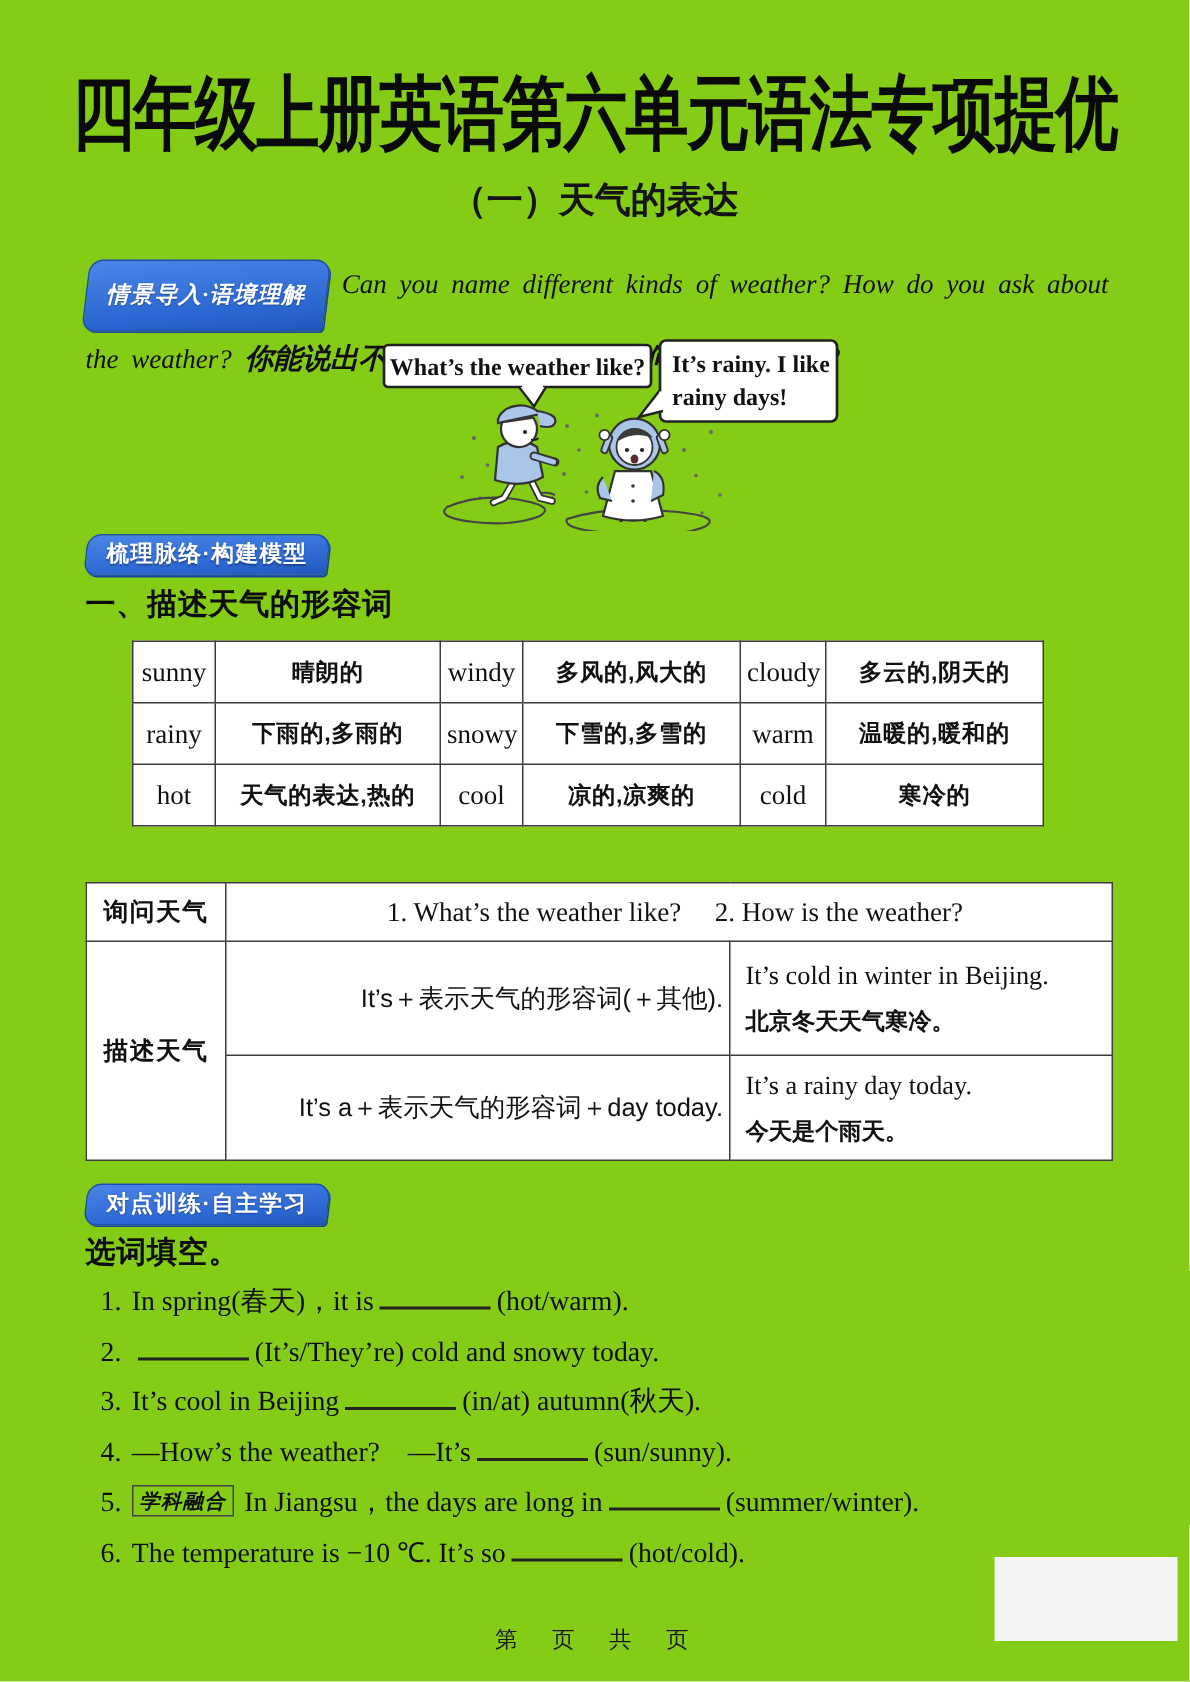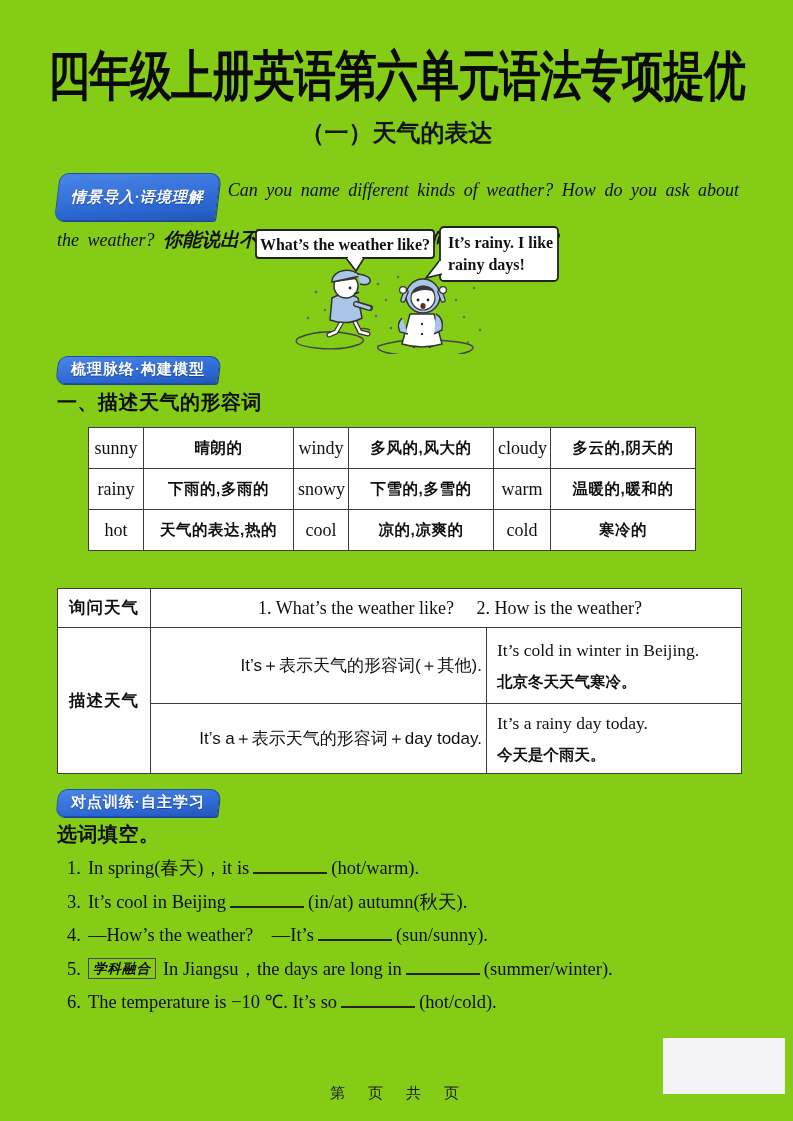--- a/index.html
+++ b/index.html
@@ -271,20 +271,21 @@
         </td>
       </tr>
     </tbody>
   </table>
 
   <div class="badge badge3"><span>对点训练·自主学习</span></div>
   <div class="sec-head h-practice">选词填空。</div>
 
   <div class="exercises">
     <div class="exercise"><span class="ex-num">1.</span><span>In spring(春天)，it is</span><span class="blank"></span><span>(hot/warm).</span></div>
+    <div class="exercise"><span class="ex-num">2.</span><span></span><span class="blank"></span><span>(It’s/They’re) cold and snowy today.</span></div>
     <div class="exercise"><span class="ex-num">3.</span><span>It’s cool in Beijing</span><span class="blank"></span><span>(in/at) autumn(秋天).</span></div>
     <div class="exercise"><span class="ex-num">4.</span><span>—How’s the weather?　—It’s</span><span class="blank"></span><span>(sun/sunny).</span></div>
     <div class="exercise"><span class="ex-num">5.</span><span class="tag">学科融合</span><span>In Jiangsu，the days are long in</span><span class="blank"></span><span>(summer/winter).</span></div>
     <div class="exercise"><span class="ex-num">6.</span><span>The temperature is −10 ℃. It’s so</span><span class="blank"></span><span>(hot/cold).</span></div>
   </div>
 
   <div class="artifact"></div>
   <div class="footer">第　页　共　页</div>
 
 </div>

